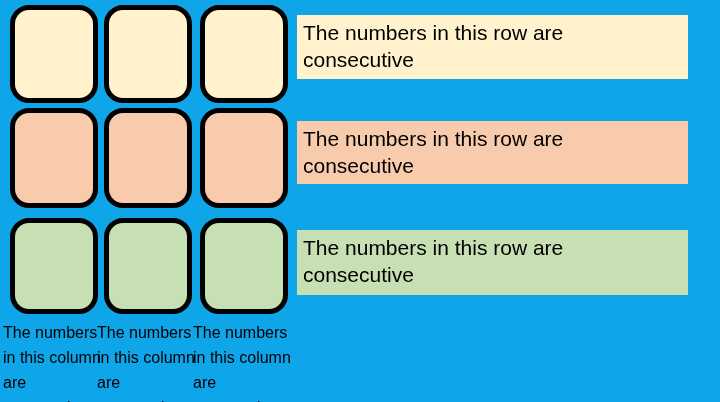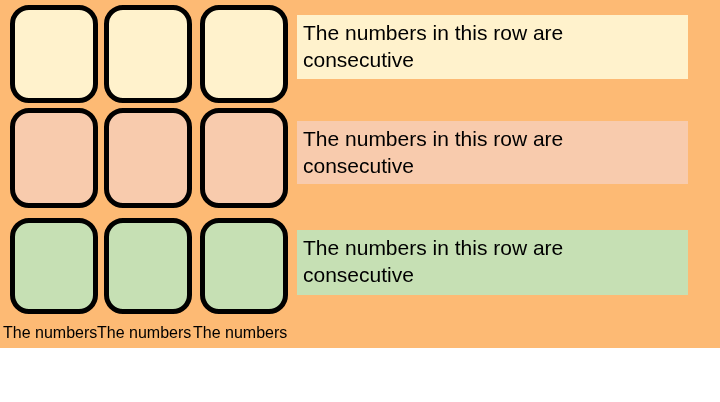--- a/index.html
+++ b/index.html
@@ -3,22 +3,22 @@
 <meta charset="utf-8">
 <style>
   html, body {
     margin: 0;
     padding: 0;
     background: #ffffff;
   }
   .canvas {
     position: relative;
     width: 720px;
-    height: 348px;
-    background: #fdba74;
+    height: 402px;
+    background: #0ea5e9;
     font-family: "Liberation Sans", sans-serif;
     overflow: hidden;
   }
   
   .cell {
     position: absolute;
     width: 88px;
     border: 5px solid #000000;
     border-radius: 19px;
     box-sizing: border-box;

